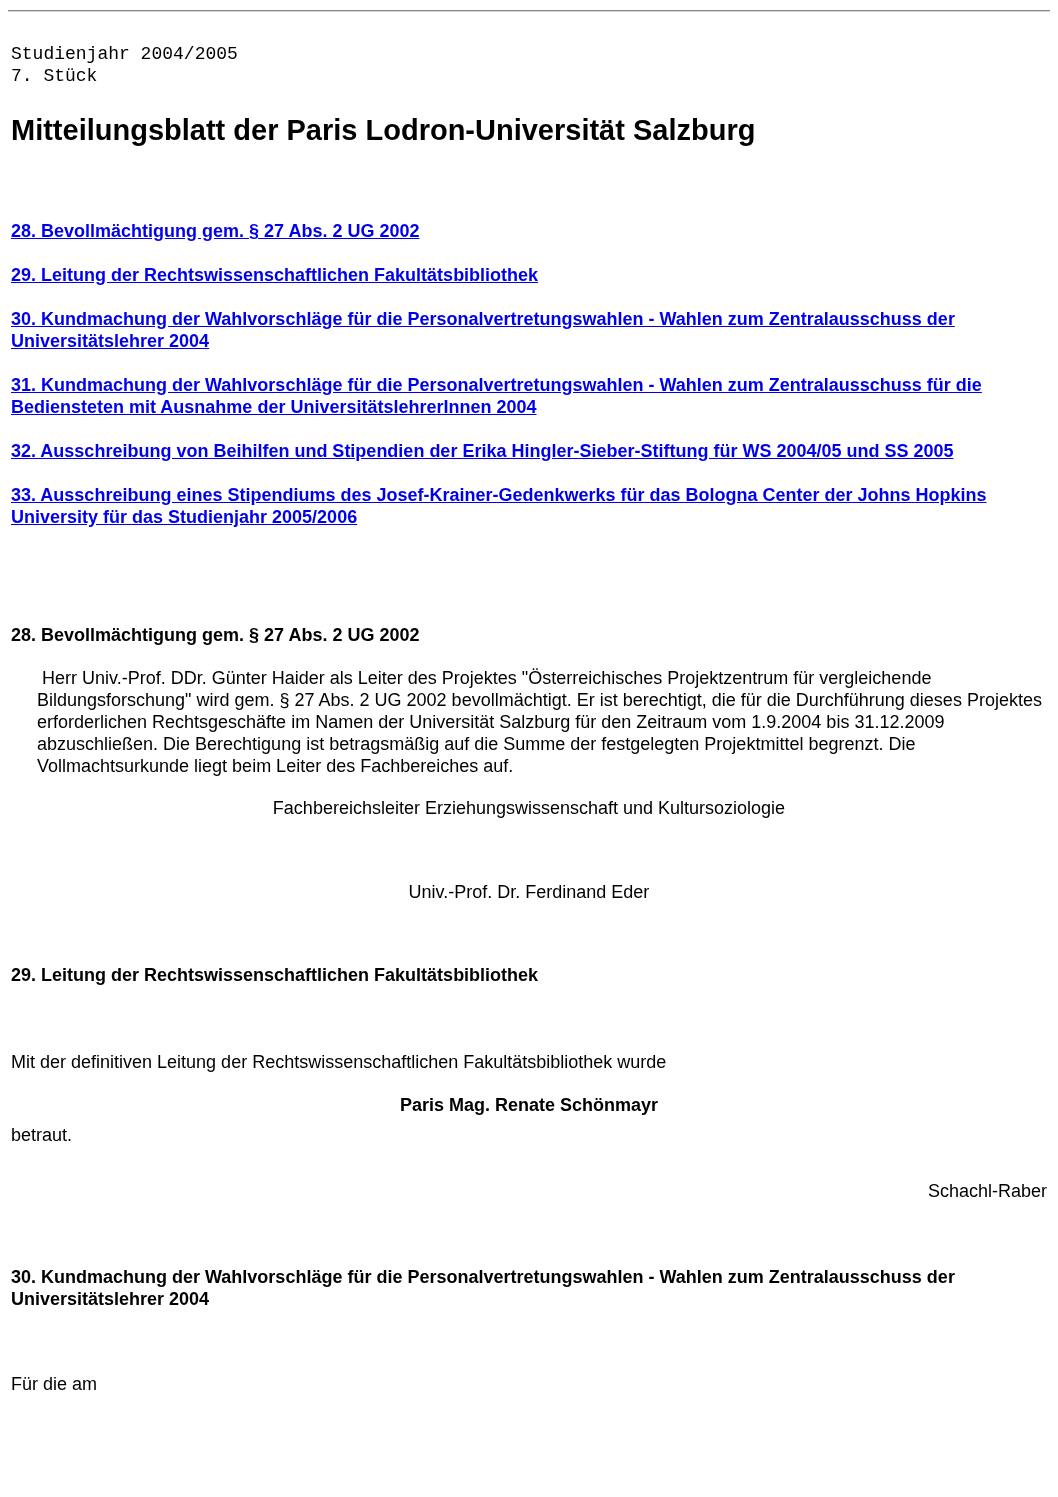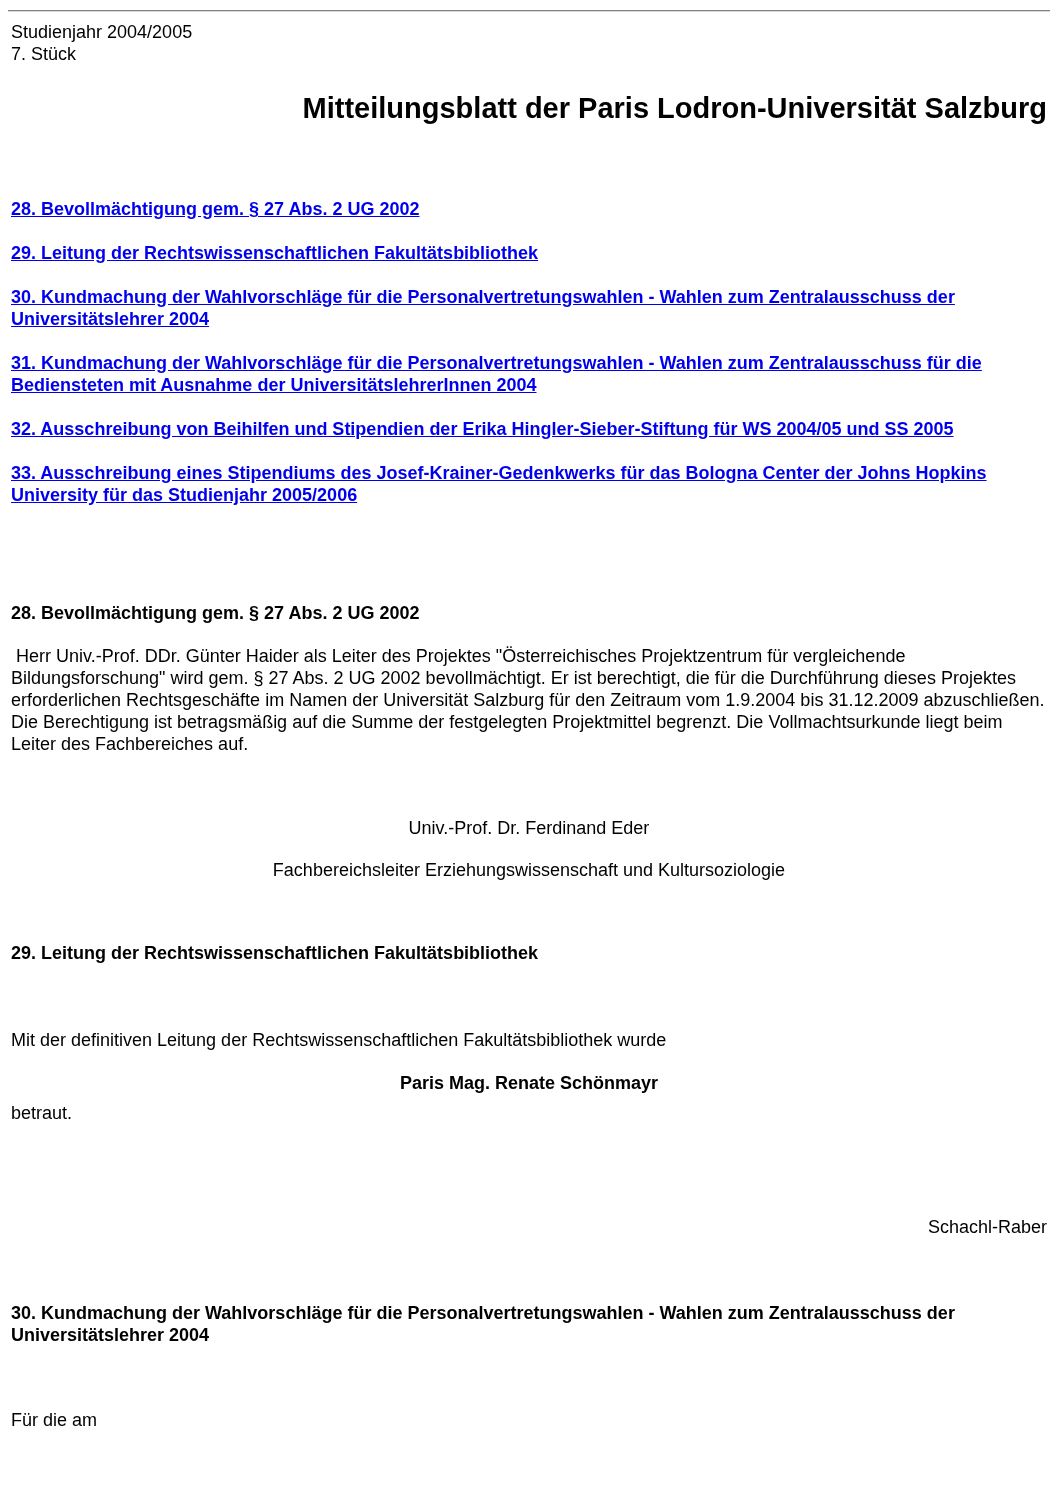--- a/index.html
+++ b/index.html
@@ -24,29 +24,28 @@
   hr.top-rule{
     border:0;
     border-top:1px solid var(--divider-dark);
     border-bottom:1px solid var(--divider-light);
     height:0;
     margin:10px 8px 0 8px;
   }
 
   .content{padding:0 11px;}
 
-  .doc-header{margin-top:9px;}
+  .doc-header{margin-top:31px;font-family:Liberation Mono, monospace;}
   .doc-header div{margin:0;}
 
   h1.page-title{
     font-size:29px;
     line-height:33px;
     font-weight:bold;
     margin:27px 0 0 0;
-    text-align:right;
   }
 
   .toc{display:block;}
   .toc p.toc-item{margin:22px 0 0 0;}
   .toc p.toc-item:first-child{margin-top:73px;}
   a.toc-link{
     color:var(--link-color);
     font-weight:bold;
     text-decoration:underline;
   }
@@ -55,28 +54,28 @@
     font-size:18px;
     line-height:22px;
     font-weight:bold;
     margin:0;
   }
   h2.h28{margin-top:96px;}
   h2.h29{margin-top:61px;}
   h2.h30{margin-top:64px;}
 
   p{margin:0;}
-  p.body-text{margin-top:21px;}
+  p.body-text{margin-top:21px;margin-left:26px;}
   p.pre{white-space:pre-wrap;}
   p.sig-name{margin-top:62px;}
   p.sig-role{margin-top:20px;}
   p.mit{margin-top:65px;}
   p.frau{margin-top:21px;font-weight:bold;}
   p.betraut{margin-top:8px;}
-  p.schachl{margin-top:92px;}
+  p.schachl{margin-top:34px;}
   p.fuer{margin-top:63px;}
 
   .centered{text-align:center;}
   .right{text-align:right;}
 </style>
 </head>
 <body>
 
 <hr class="top-rule">
 
@@ -93,22 +92,22 @@
       <p class="toc-item"><a class="toc-link" href="#">28. Bevollmächtigung gem. § 27 Abs. 2 UG 2002</a></p>
       <p class="toc-item"><a class="toc-link" href="#">29. Leitung der Rechtswissenschaftlichen Fakultätsbibliothek</a></p>
       <p class="toc-item"><a class="toc-link" href="#">30. Kundmachung der Wahlvorschläge für die Personalvertretungswahlen - Wahlen zum Zentralausschuss der Universitätslehrer 2004</a></p>
       <p class="toc-item"><a class="toc-link" href="#">31. Kundmachung der Wahlvorschläge für die Personalvertretungswahlen - Wahlen zum Zentralausschuss für die Bediensteten mit Ausnahme der UniversitätslehrerInnen 2004</a></p>
       <p class="toc-item"><a class="toc-link" href="#">32. Ausschreibung von Beihilfen und Stipendien der Erika Hingler-Sieber-Stiftung für WS 2004/05 und SS 2005</a></p>
       <p class="toc-item"><a class="toc-link" href="#">33. Ausschreibung eines Stipendiums des Josef-Krainer-Gedenkwerks für das Bologna Center der Johns Hopkins University für das Studienjahr 2005/2006</a></p>
     </nav>
 
   <h2 class="sec-h h28">28. Bevollmächtigung gem. § 27 Abs. 2 UG 2002</h2>
   <p class="body-text pre"> Herr Univ.-Prof. DDr. Günter Haider als Leiter des Projektes "Österreichisches Projektzentrum für vergleichende Bildungsforschung" wird gem. § 27 Abs. 2 UG 2002 bevollmächtigt. Er ist berechtigt, die für die Durchführung dieses Projektes erforderlichen Rechtsgeschäfte im Namen der Universität Salzburg für den Zeitraum vom 1.9.2004 bis 31.12.2009 abzuschließen. Die Berechtigung ist betragsmäßig auf die Summe der festgelegten Projektmittel begrenzt. Die Vollmachtsurkunde liegt beim Leiter des Fachbereiches auf.</p>
+  <p class="centered sig-role">Fachbereichsleiter Erziehungswissenschaft und Kultursoziologie</p>
   <p class="centered sig-name">Univ.-Prof. Dr. Ferdinand Eder</p>
-  <p class="centered sig-role">Fachbereichsleiter Erziehungswissenschaft und Kultursoziologie</p>
 
   <h2 class="sec-h h29">29. Leitung der Rechtswissenschaftlichen Fakultätsbibliothek</h2>
   <p class="mit">Mit der definitiven Leitung der Rechtswissenschaftlichen Fakultätsbibliothek wurde</p>
   <p class="centered frau">Paris Mag. Renate Schönmayr</p>
   <p class="betraut">betraut.</p>
   <p class="right schachl">Schachl-Raber</p>
 
   <h2 class="sec-h h30">30. Kundmachung der Wahlvorschläge für die Personalvertretungswahlen - Wahlen zum Zentralausschuss der Universitätslehrer 2004</h2>
   <p class="fuer">Für die am</p>
 

